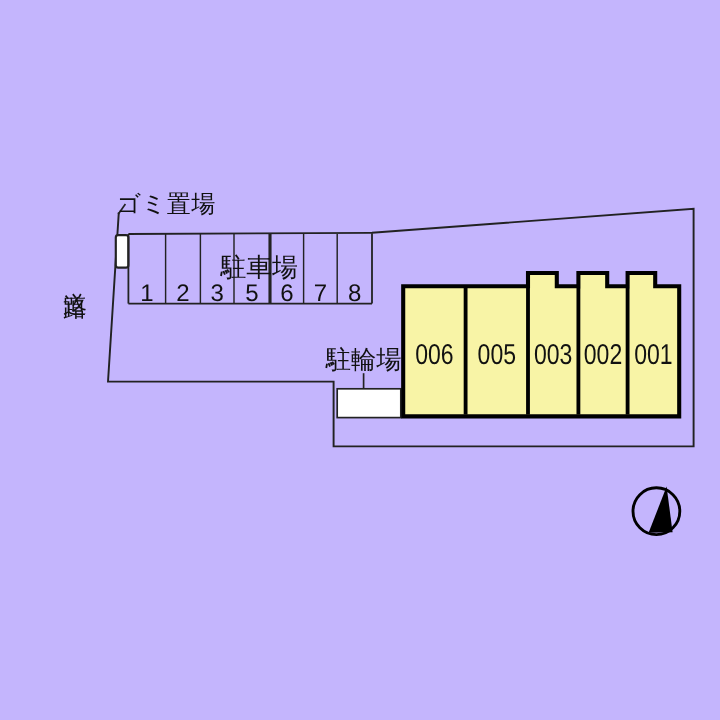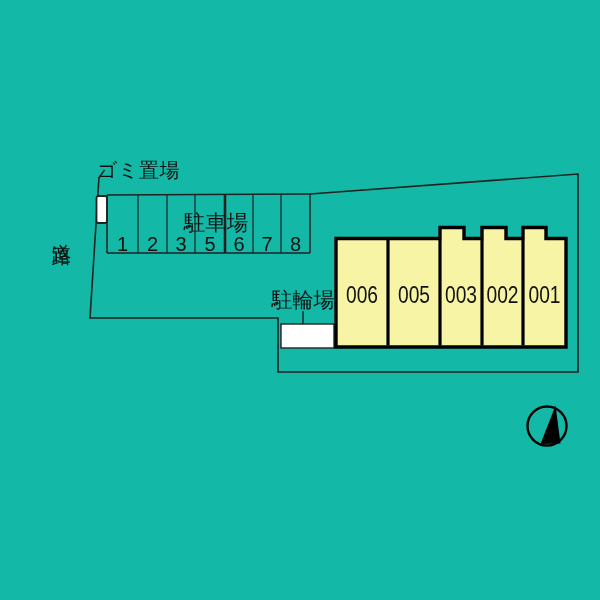--- a/index.html
+++ b/index.html
@@ -4,21 +4,21 @@
 <style>
   html, body {
     margin: 0;
     padding: 0;
     background: #ffffff;
   }
   .stage {
     position: relative;
     width: 600px;
     height: 600px;
-    background: #14b8a6;
+    background: #c4b5fd;
     overflow: hidden;
     font-family: "Liberation Sans", "DejaVu Sans", sans-serif;
   }
   .stage svg {
     position: absolute;
     left: 0;
     top: 0;
   }
   .road-label {
     position: absolute;

